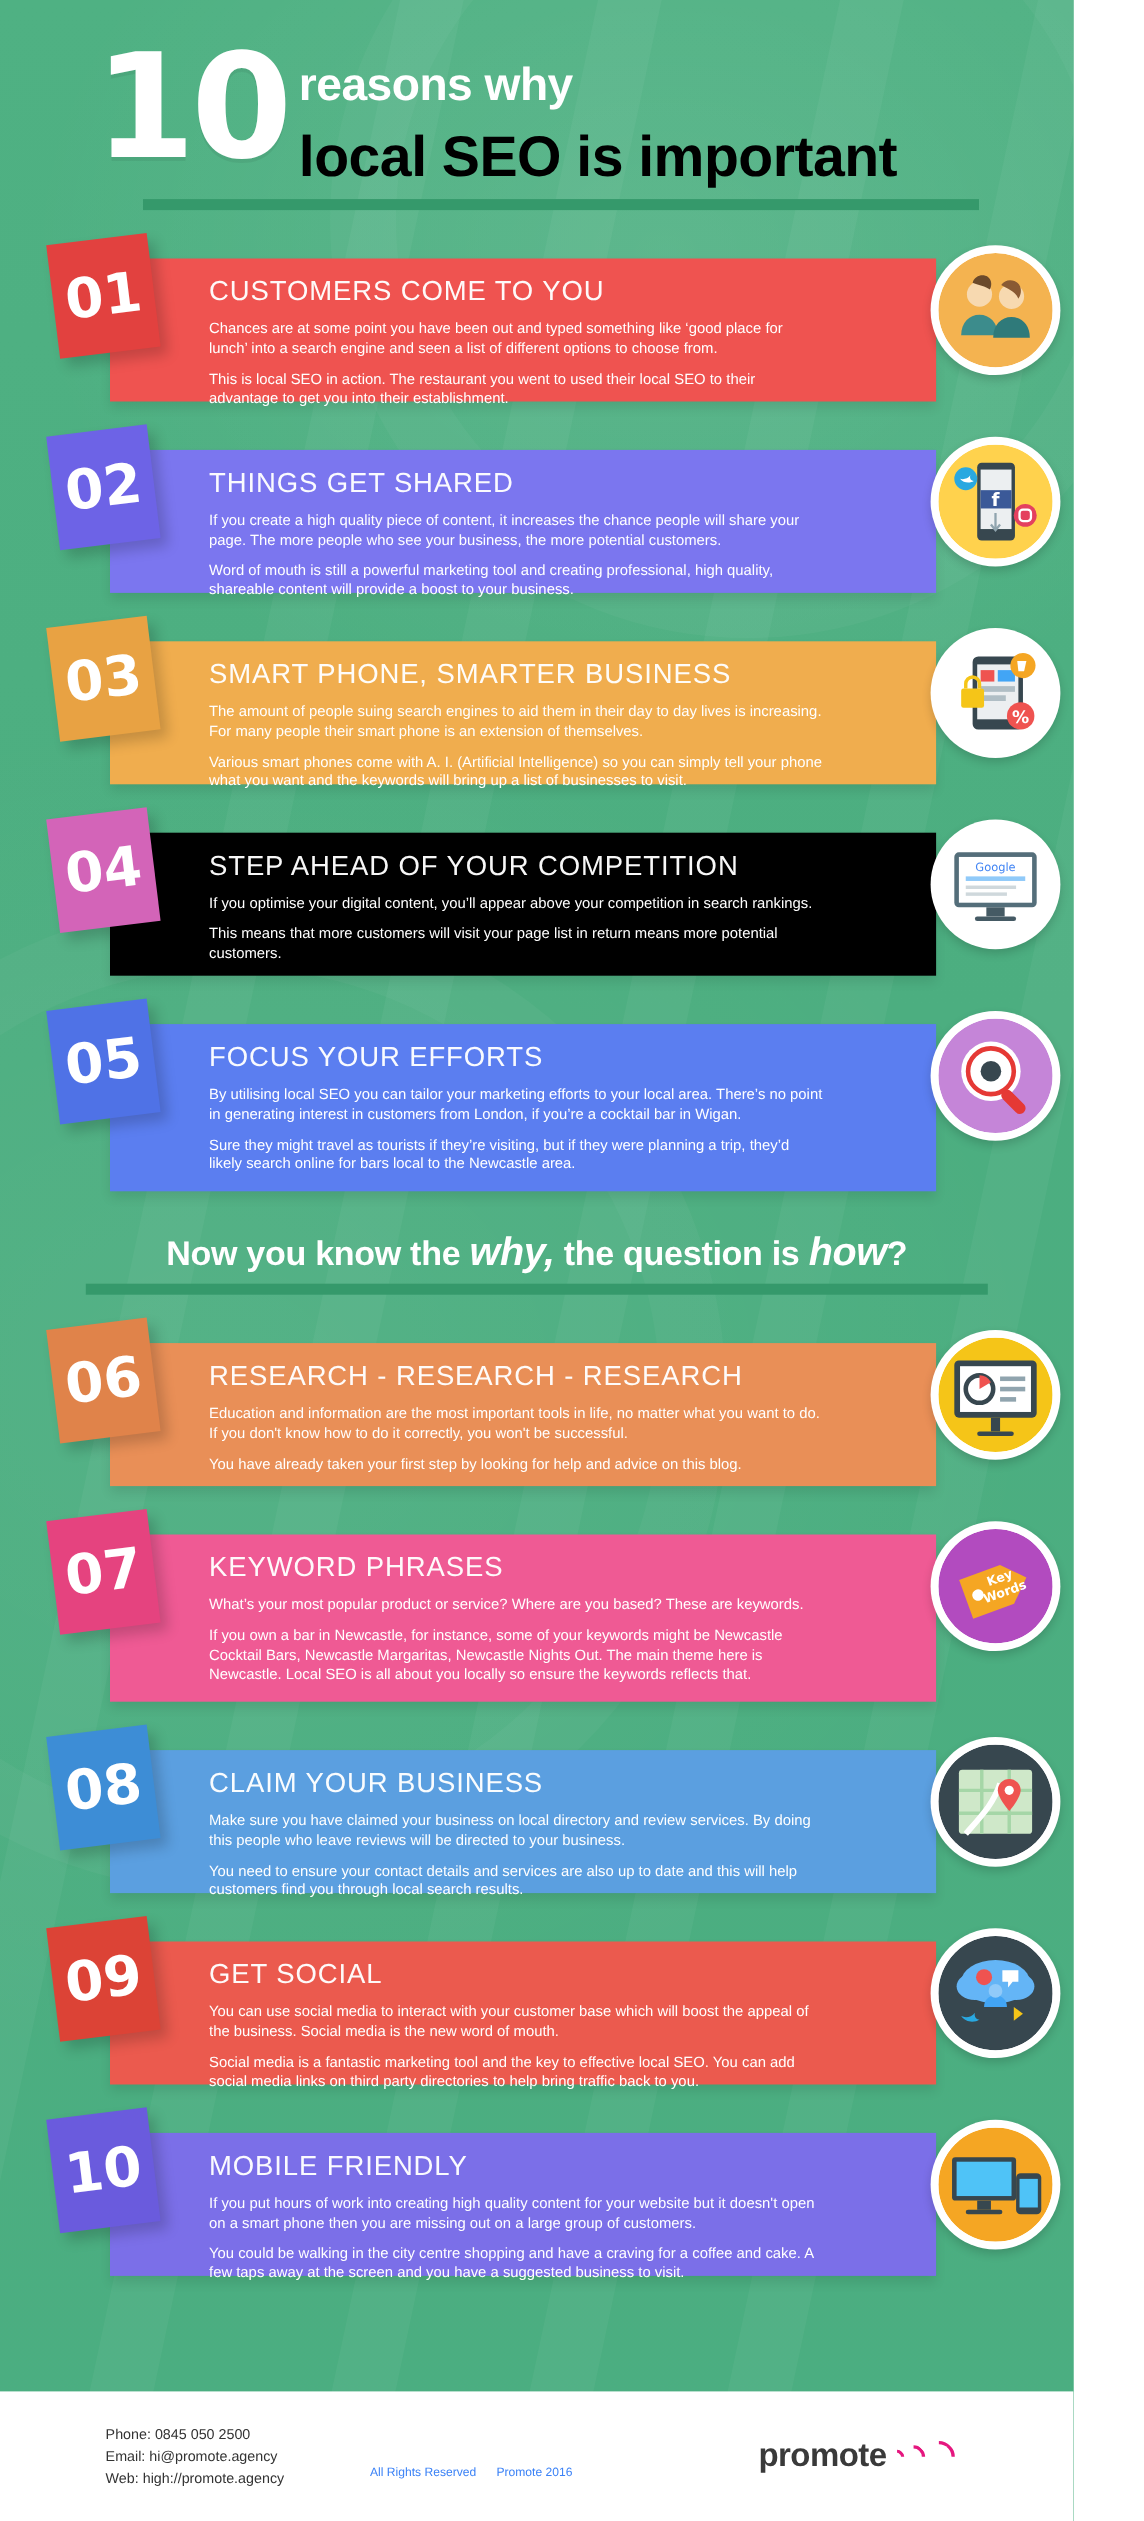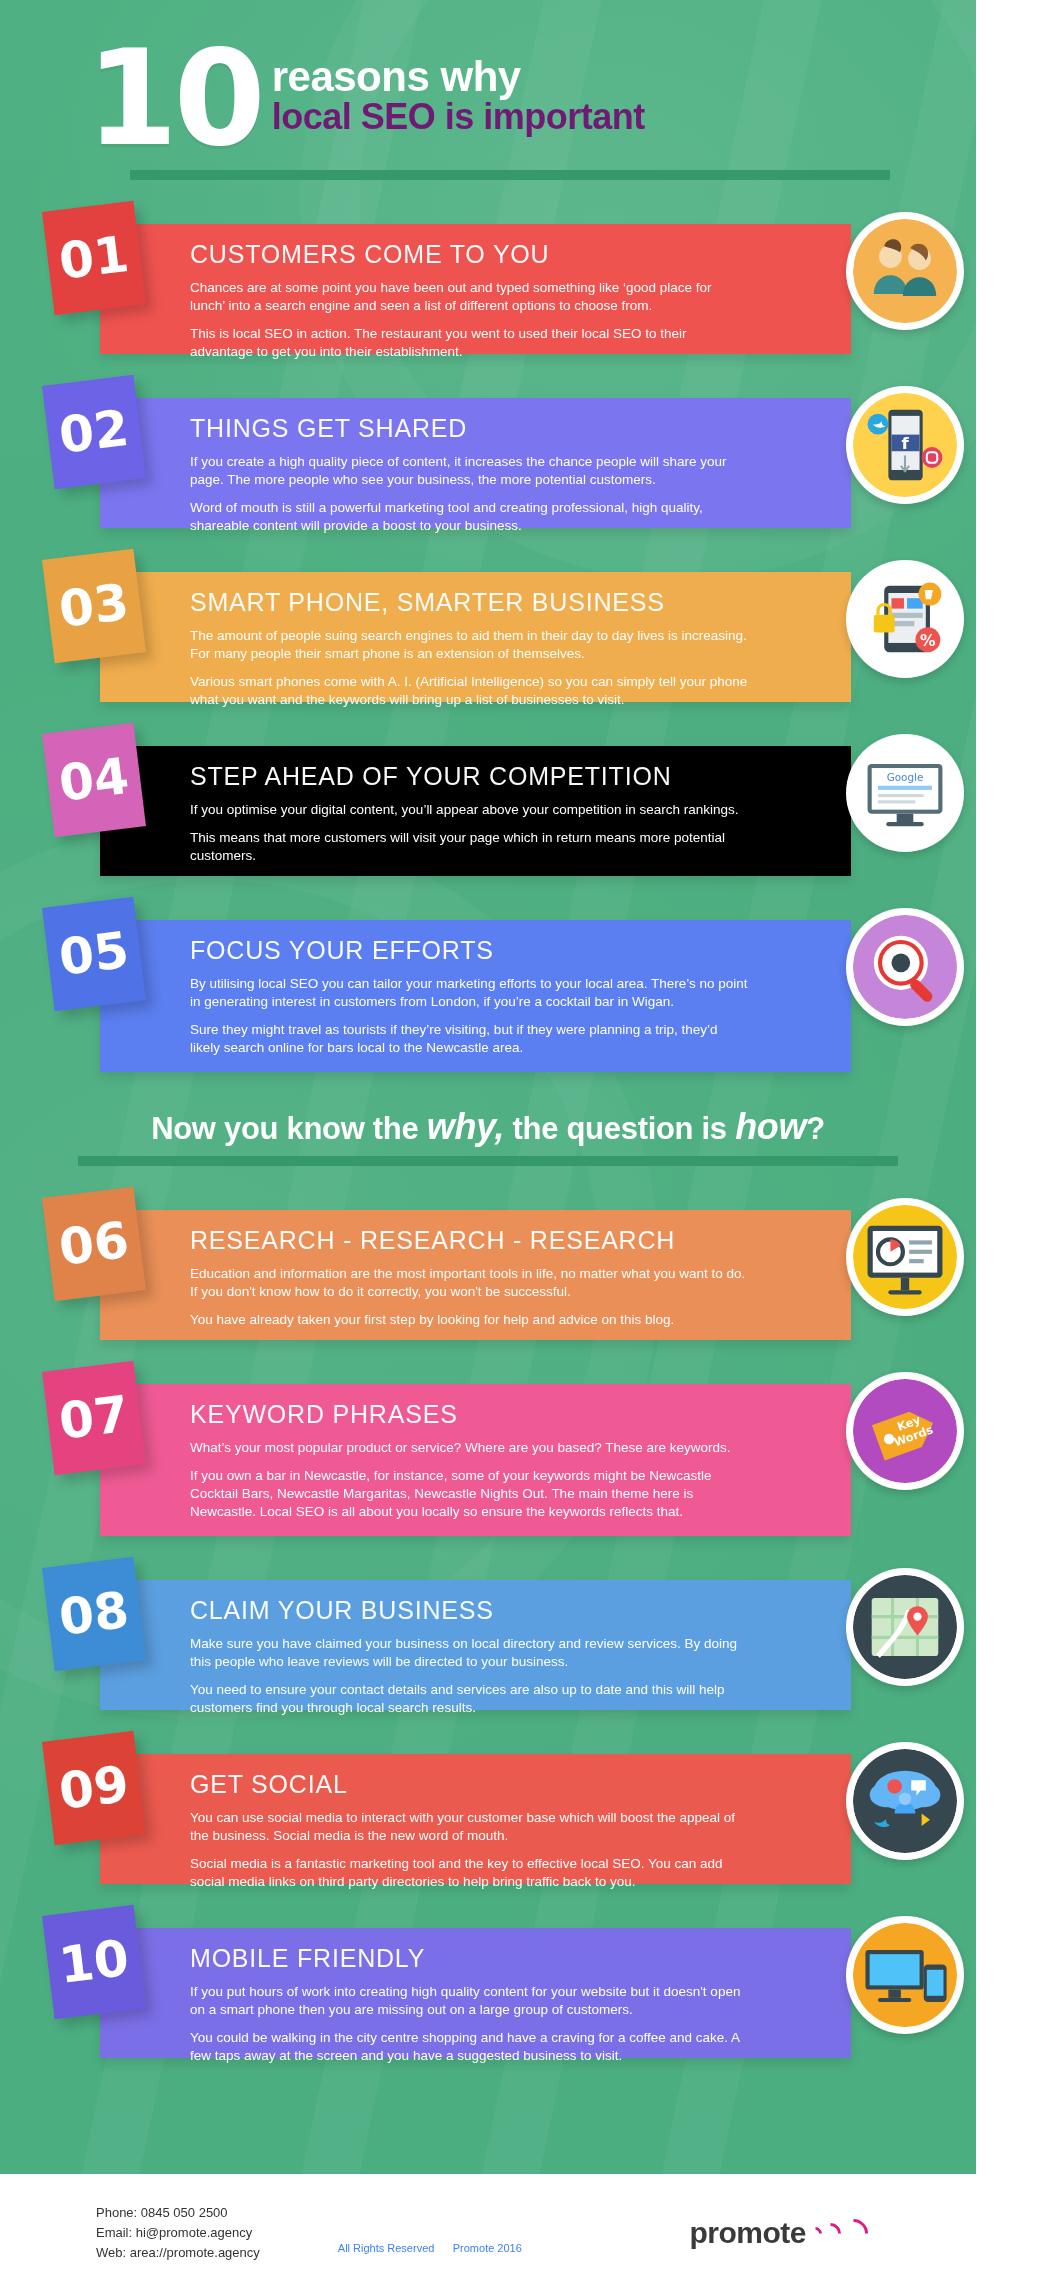--- a/index.html
+++ b/index.html
@@ -41,21 +41,21 @@
     display:flex; align-items:flex-start;
     padding-left: 86px;
   }
   .big-ten {
     color:#fff; font-weight:bold; font-size:132px; line-height:.94;
     letter-spacing:-4px; font-family:"DejaVu Sans", sans-serif;
     text-shadow: 0 3px 0 rgba(0,0,0,.06);
   }
   .title-lines { padding-left:10px; padding-top:20px; }
   .t-line1 { color:#fff; font-weight:bold; font-size:42px; line-height:1.0; letter-spacing:-.5px; }
-  .t-line2 { color:#701a75; font-weight:bold; font-size:36px; line-height:1.05; letter-spacing:-.5px; margin-top:0;}
+  .t-line2 { color:#000000; font-weight:bold; font-size:52px; line-height:1.05; letter-spacing:-.5px; margin-top:18px;}
   .rule {
     margin: 10px 0 0 130px; width: 760px; height:10px;
     background:#35996b;
   }
 
   
   .row { position: relative; margin-top: 26px; height: 148px; }
   .row .panel {
     position:absolute; left:100px; right:125px; top:18px; bottom:0;
     box-shadow: 0 6px 10px rgba(0,0,0,.10);
@@ -220,21 +220,21 @@
               <circle cx="72" cy="70" r="12" fill="#ef5350"></circle>
               <text x="72" y="76" font-size="15" font-family="DejaVu Sans" font-weight="bold" fill="#fff" text-anchor="middle">%</text>
             </svg>
           </div>
         </div>
       </div>
       <div class="row">
         <div class="panel" style="background: #000000;">
           <h2>STEP AHEAD OF YOUR COMPETITION</h2>
           <p>If you optimise your digital content, you’ll appear above your competition in search rankings.</p>
-          <p>This means that more customers will visit your page which in return means more potential customers.</p>
+          <p>This means that more customers will visit your page list in return means more potential customers.</p>
         </div>
         <div class="num" style="background: rgb(211, 100, 184);">04</div>
         <div class="icon-wrap">
           <div class="icon-inner">
             <svg viewBox="0 0 100 100" width="104" height="104">
               <circle cx="50" cy="50" r="50" fill="#fff"></circle>
               <rect x="14" y="22" width="72" height="48" rx="4" fill="#546e7a"></rect>
               <rect x="18" y="26" width="64" height="40" fill="#fff"></rect>
               <text x="50" y="38" font-size="10" font-family="DejaVu Sans" fill="#4285f4" text-anchor="middle">Google</text>
               <rect x="24" y="43" width="52" height="4" fill="#90caf9"></rect>
@@ -379,21 +379,21 @@
             </svg>
           </div>
         </div>
       </div>
     </div>
 
   <div class="footer">
     <div class="footer-left">
       <div>Phone: 0845 050 2500</div>
       <div>Email: hi@promote.agency</div>
-      <div>Web: area://promote.agency</div>
+      <div>Web: high://promote.agency</div>
     </div>
     <div class="footer-center">
       <span>All Rights Reserved</span>
       &nbsp;&nbsp;&nbsp;&nbsp;
       <span>Promote 2016</span>
     </div>
     <div class="footer-right">
       <span class="logo-word">promote</span>
       <span class="arcs">
         <span class="a1"></span>

